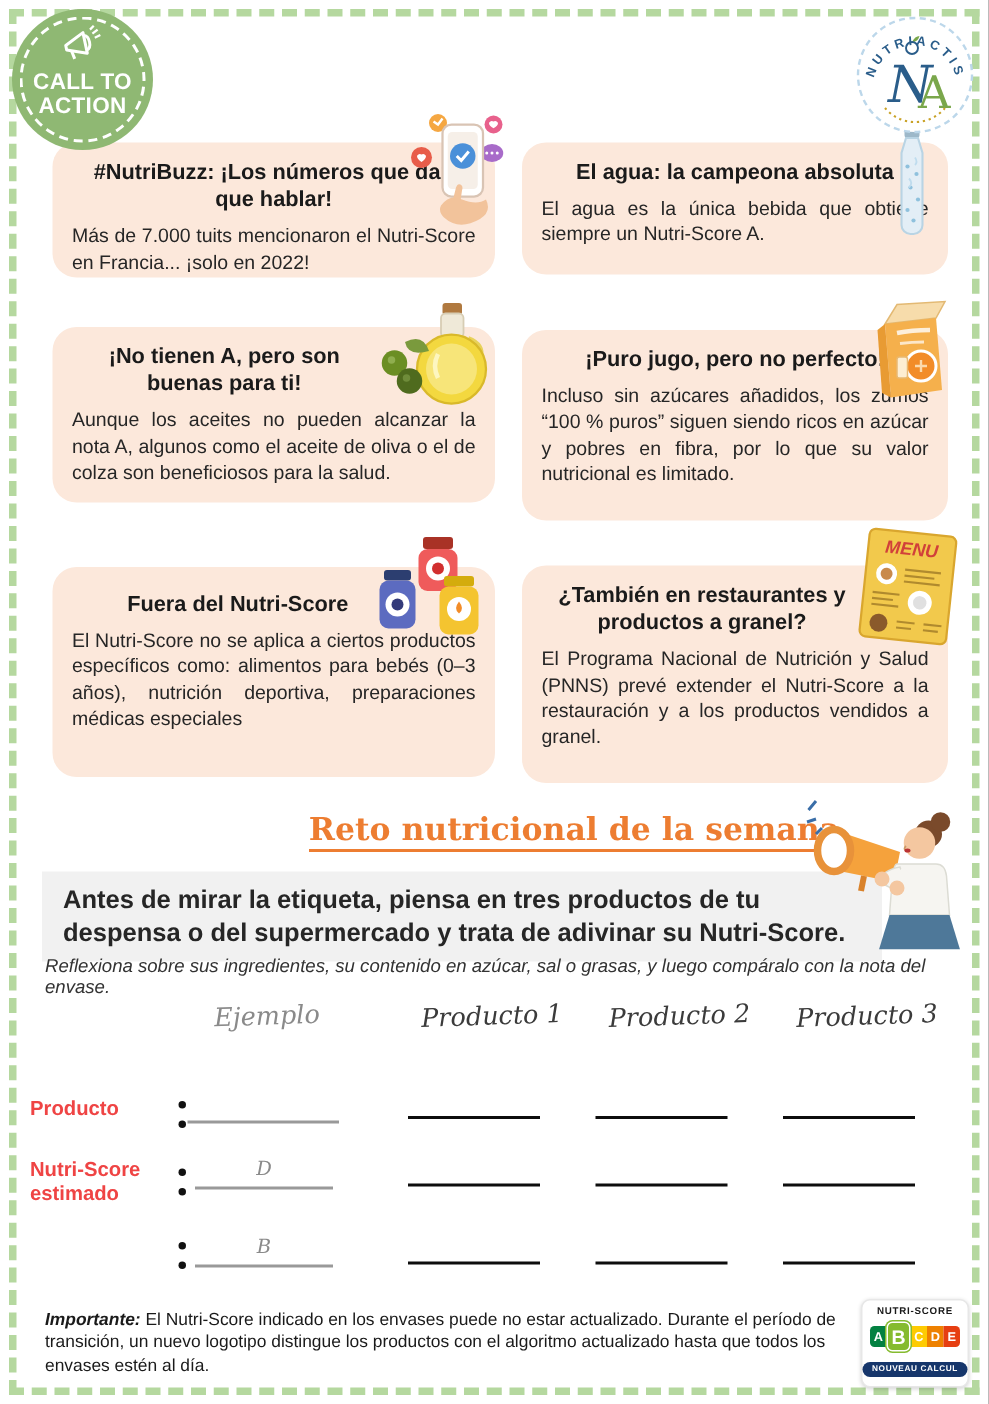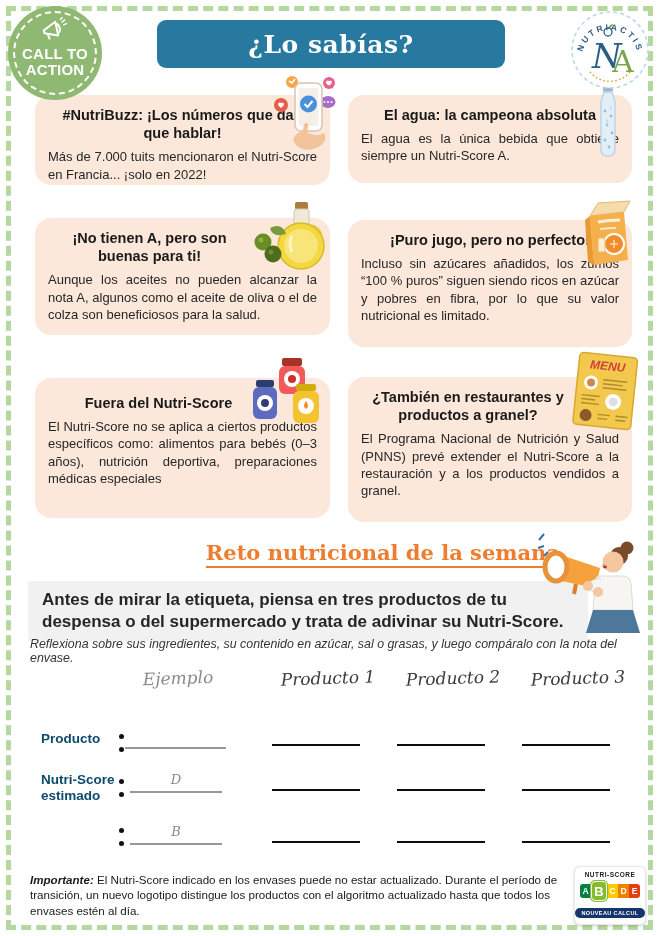--- a/index.html
+++ b/index.html
@@ -76,21 +76,21 @@
     font-style:italic; font-size:12.4px; color:#333333;
   }
   
   .hand { font-family:"DejaVu Serif", serif; font-style:italic; }
   .col-head {
     position:absolute; top:668px; width:120px; text-align:center;
     font-size:17px; color:#3b3b3b; transform:rotate(-2deg);
   }
   .col-head.ex { color:#8a8a8a; }
   .h-ex { left:118px; } .h-p1 { left:268px; } .h-p2 { left:393px; } .h-p3 { left:518px; }
-  .row-label { position:absolute; left:41px; font-weight:bold; font-size:13.5px; color:#0c4a6e; line-height:1.15; width:92px; }
+  .row-label { position:absolute; left:20px; font-weight:bold; font-size:13.5px; color:#ef4444; line-height:1.15; width:92px; }
   .dots { position:absolute; left:119px; width:6px; }
   .dots i { display:block; width:5px; height:5px; background:#111; border-radius:50%; margin-bottom:8px; }
   .example { position:absolute; text-align:center; color:#8a8a8a; font-size:12px; line-height:1.15; }
   .gline { position:absolute; border-top:2px solid #999; }
   .bline { position:absolute; border-top:2.5px solid #0d0d0d; width:88px; }
   
   .importante { position:absolute; left:30px; top:872px; width:538px; font-size:11.6px; line-height:1.33; color:#1a1a1a; }
   .importante .imp { font-weight:bold; font-style:italic; }
   .ns-logo {
     position:absolute; left:574px; top:866px; width:72px; height:59px;
@@ -125,23 +125,20 @@
     <svg width="28" height="24" viewBox="0 0 28 24">
       <path d="M3 10 L16 4 L16 18 L3 13 Z" fill="none" stroke="#fff" stroke-width="2" stroke-linejoin="round"></path>
       <path d="M16 6 C20 7 20 15 16 16" fill="none" stroke="#fff" stroke-width="2"></path>
       <path d="M6 14 L7 20" stroke="#fff" stroke-width="2"></path>
       <path d="M21 3 L24 1 M23 9 L27 8 M22 6 L26 4" stroke="#fff" stroke-width="1.5"></path>
     </svg>
     <div class="btxt">CALL TO</div>
     <div class="btxt">ACTION</div>
   </div>
 
-  <div class="title-bar">
-    <span>¿Lo sabías?</span>
-  </div>
 
   <div class="brand-logo">
     <svg width="84" height="84" viewBox="0 0 84 84">
       <circle cx="42" cy="42" r="38" fill="#ffffff" stroke="#bcd7ea" stroke-width="1.6" stroke-dasharray="4 3"></circle>
       <defs>
           <path id="arcTop" d="M 14 50 A 28 28 0 0 1 70 50"></path>
         </defs>
       <text font-size="8.5" font-weight="bold" fill="#2a5d8a" letter-spacing="2.5" font-family="Liberation Sans, sans-serif">
         <textPath href="#arcTop" startOffset="6">NUTRIACTIS</textPath>
       </text>

